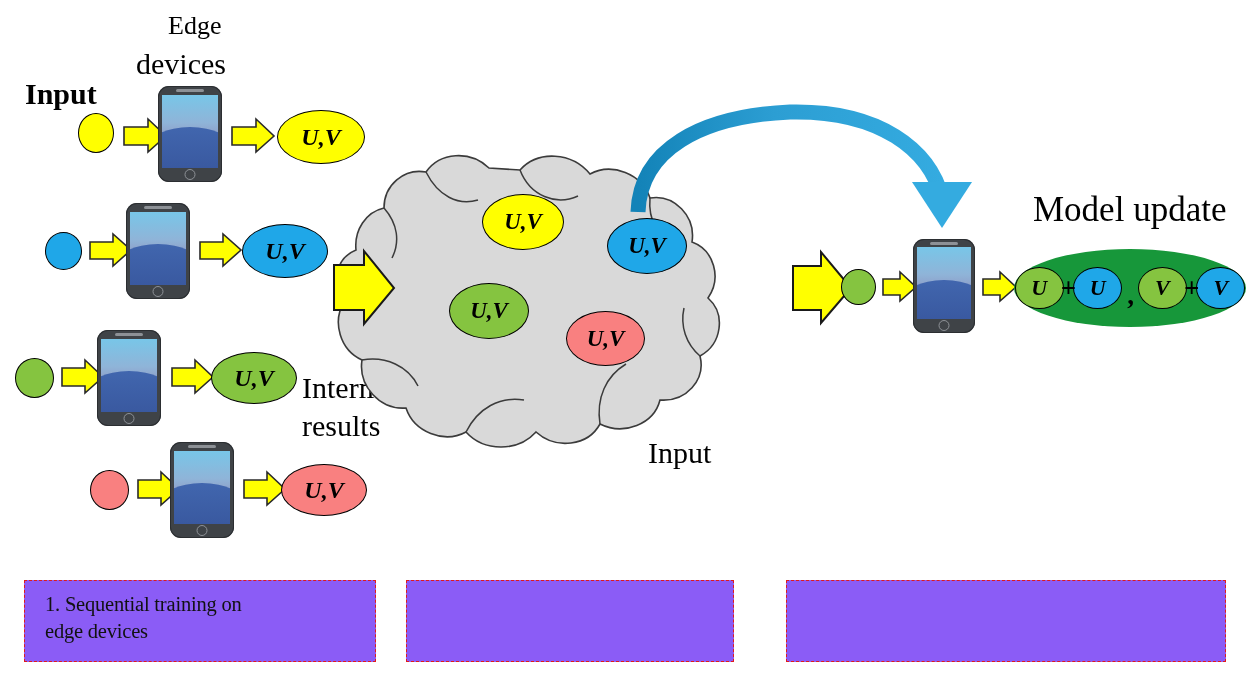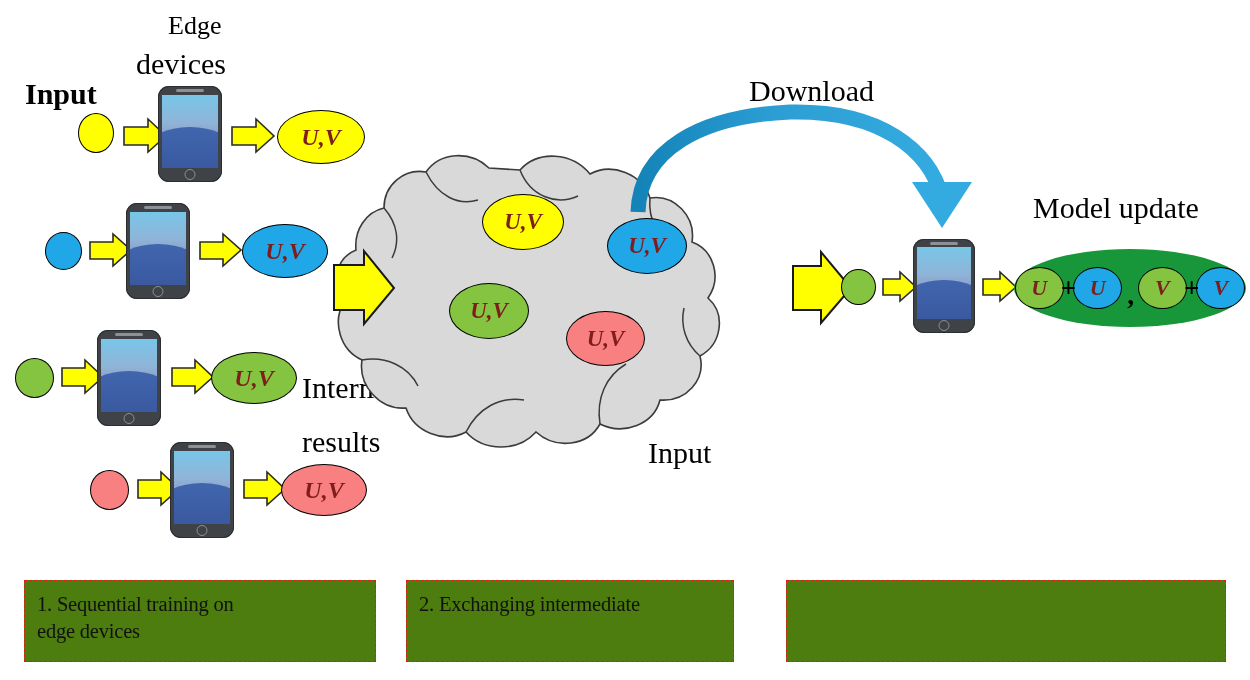--- a/index.html
+++ b/index.html
@@ -3,59 +3,58 @@
 <meta charset="utf-8">
 <style>
   html,body{margin:0;padding:0;background:#fff;}
   body{width:1250px;height:680px;overflow:hidden;
        font-family:"Liberation Serif","DejaVu Serif",serif;}
   #stage{position:relative;width:1250px;height:680px;background:#ffffff;}
   .lbl{position:absolute;color:#000;white-space:pre;line-height:1.05;}
   .serif{font-family:"Liberation Serif","DejaVu Serif",serif;}
   .uv{position:absolute;display:flex;align-items:center;justify-content:center;
       font-family:"Liberation Serif","DejaVu Serif",serif;
-      font-weight:bold;font-style:italic;color:#7f1d1d;
+      font-weight:bold;font-style:italic;color:#000000;
       border:1.5px solid #000;border-radius:50%;}
   .dot{position:absolute;border:1.5px solid #000;border-radius:50%;}
   .phone{position:absolute;background:#3f4347;border-radius:11px;
          box-shadow:inset 0 0 0 1px #2b2e31;}
   .screen{position:absolute;left:7%;right:7%;top:9%;height:76%;
           background:linear-gradient(180deg,#78c6e8 0%,#8fb4d8 38%,#8e9fc9 55%,#3f63ad 63%,#39589f 100%);
           overflow:hidden;}
   .horizon{position:absolute;left:-28%;right:-28%;bottom:-5%;height:60%;
            border-radius:50% 50% 0 0;
            background:linear-gradient(180deg,#4166ae 0%,#39589f 100%);}
   .speaker{position:absolute;left:28%;width:44%;top:3.5%;height:3px;
            border-radius:2px;background:#8d9196;}
   .home{position:absolute;left:50%;transform:translateX(-50%);bottom:2.5%;
         width:9px;height:9px;border-radius:50%;border:1.5px solid #8d9196;}
-  .cap{position:absolute;border:1.6px dashed #e01b1b;background:#4d7c0f;
-       box-sizing:border-box;padding:10px 12px 8px 12px;
+  .cap{position:absolute;border:1.6px dashed #e01b1b;background:#8b5cf6;
+       box-sizing:border-box;padding:10px 12px 8px 20px;
        font-family:"Liberation Serif","DejaVu Serif",serif;
        font-size:20.5px;line-height:1.33;color:#111;letter-spacing:-0.2px;}
   svg{position:absolute;left:0;top:0;overflow:visible;}
 </style>
 </head>
 <body>
 
 <div id="stage">
 
   <div class="lbl serif" style="left:25px;top:78px;font-size:30px;font-weight:bold;">Input</div>
 
   <div class="lbl serif" style="left:168px;top:12px;font-size:26px;">Edge</div>
   <div class="lbl serif" style="left:136px;top:48px;font-size:30px;">devices</div>
 
   <div class="lbl serif" style="left:302px;top:372px;font-size:30px;">Intermediate</div>
-  <div class="lbl serif" style="left:302px;top:410px;font-size:30px;margin-top:16px;">results</div>
+  <div class="lbl serif" style="left:302px;top:410px;font-size:30px;">results</div>
 
   <div class="lbl serif" style="left:648px;top:437px;font-size:30px;">Input</div>
 
-  <div class="lbl serif" style="left:749px;top:75px;font-size:30px;">Download</div>
-
-  <div class="lbl serif" style="left:1033px;top:192px;font-size:30px;">Model update</div>
+
+  <div class="lbl serif" style="left:1033px;top:192px;font-size:35px;">Model update</div>
 
   <svg width="1250" height="680" style="pointer-events:none;">
     <g>
       <path d="M 489 168
                C 470 150 440 152 426 172
                C 404 168 384 185 384 208
                C 366 212 354 230 356 250
                C 336 258 330 284 344 302
                C 332 322 340 350 362 360
                C 358 386 380 410 406 408
@@ -198,19 +197,18 @@
     <span style="font-size:27px;font-weight:bold;color:#000;margin:0 -3px;z-index:2;">+</span>
     <span class="uv" style="position:relative;left:0;top:0;width:47px;height:40px;background:#1FA7E8;font-size:22px;">V</span>
   </div>
 
   <div class="cap" style="left:24px;top:580px;width:352px;height:82px;">
     <div>1. Sequential training on</div>
     <div>edge devices</div>
   </div>
 
   <div class="cap" style="left:406px;top:580px;width:328px;height:82px;">
-    <div>2. Exchanging intermediate</div>
   </div>
 
   <div class="cap" style="left:786px;top:580px;width:440px;height:82px;">
   </div>
 
 </div>
 
 </body></html>

